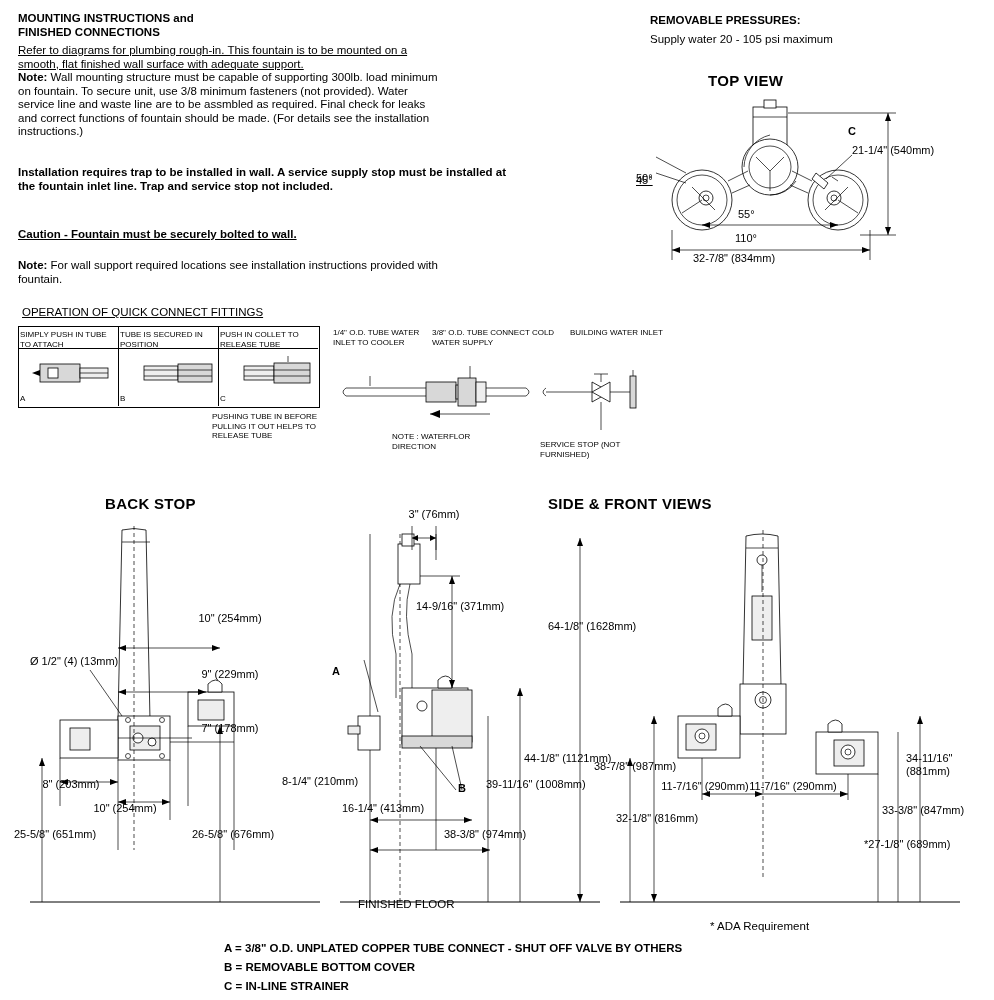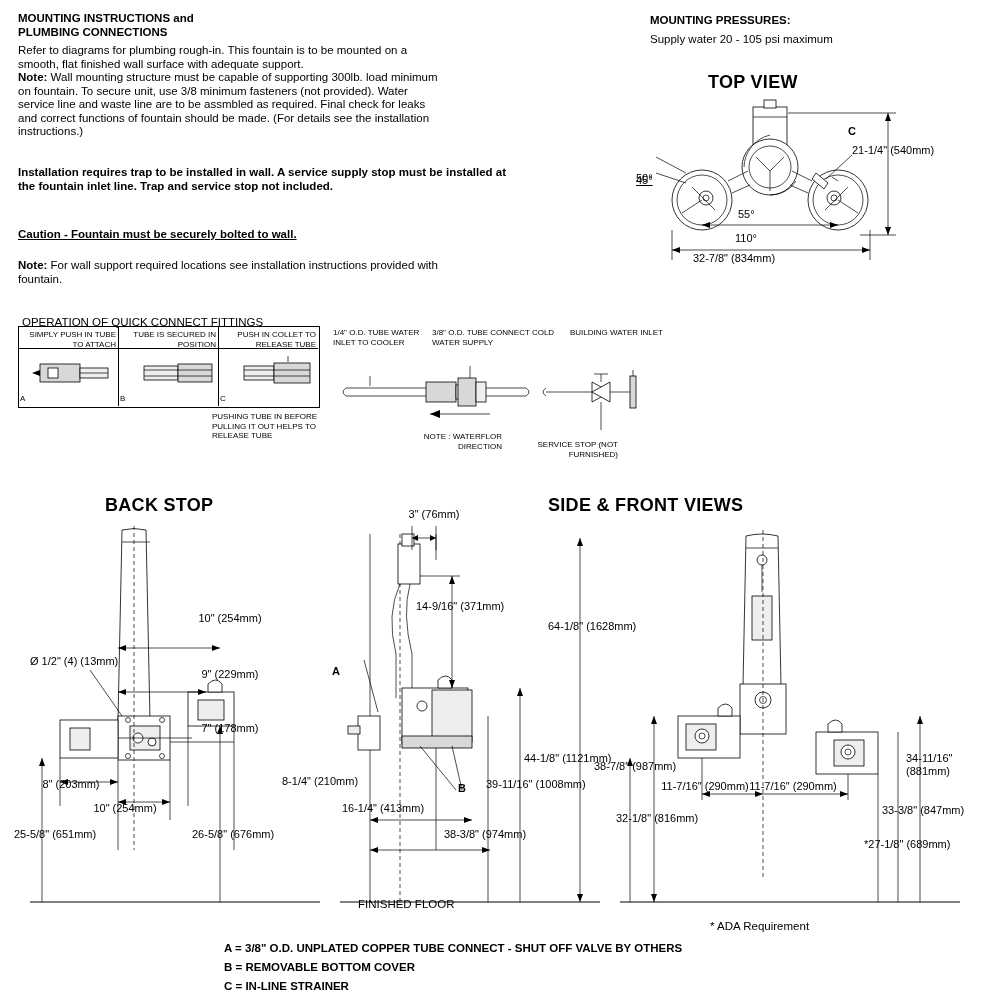--- a/index.html
+++ b/index.html
@@ -1,45 +1,45 @@
 <!DOCTYPE html>
 <html><head>
 <meta charset="utf-8">
 <style>
   html,body{margin:0;padding:0;background:#ffffff;}
   body{width:994px;height:1000px;position:relative;font-family:"Liberation Sans",sans-serif;color:#000;overflow:hidden;}
   .abs{position:absolute;}
   .t{font-size:11.5px;line-height:13.5px;white-space:pre-line;}
   .b{font-weight:bold;}
   .xs{font-size:8px;line-height:9.5px;}
-  .ctr{text-align:right;}
-  .hdr{font-size:18px;font-weight:bold;letter-spacing:.3px;}
+  .ctr{text-align:left;}
+  .hdr{font-size:15px;font-weight:bold;letter-spacing:.3px;}
   .dim{font-size:11px;line-height:13px;text-align:center;}
   .dimL{font-size:11px;line-height:13px;}
   svg{display:block;overflow:visible;}
   .ln{stroke:#000;stroke-width:1;fill:none;}
   .lnT{stroke:#000;stroke-width:.7;fill:none;}
   .lnD{stroke:#000;stroke-width:.7;fill:none;stroke-dasharray:4 3;}
   .gray{fill:#d8d8d8;stroke:#000;stroke-width:.8;}
   .gray2{fill:#eeeeee;stroke:#000;stroke-width:.8;}
   .wht{fill:#ffffff;stroke:#000;stroke-width:.8;}
   .box{border:1px solid #000;}
 </style>
 </head>
 <body>
 
 <div class="abs t b" style="left:18px;top:12px;width:290px;">MOUNTING INSTRUCTIONS and
-PLUMBING CONNECTIONS</div>
-<div class="abs t" style="left:18px;top:44px;width:420px;">Refer to diagrams for plumbing rough-in. This fountain is to be mounted on a smooth, flat finished wall surface with adequate support.</div>
+FINISHED CONNECTIONS</div>
+<div class="abs t" style="left:18px;top:44px;width:420px;text-decoration:underline;">Refer to diagrams for plumbing rough-in. This fountain is to be mounted on a smooth, flat finished wall surface with adequate support.</div>
 <div class="abs t" style="left:18px;top:71px;width:420px;"><span class="b">Note:</span><span> Wall mounting structure must be capable of supporting 300lb. load minimum on fountain. To secure unit, use 3/8 minimum fasteners (not provided). Water service line and waste line are to be assmbled as required. Final check for leaks and correct functions of fountain should be made. (For details see the installation instructions.)</span></div>
 <div class="abs t b" style="left:18px;top:166px;width:500px;">Installation requires trap to be installed in wall. A service supply stop must be installed at the fountain inlet line. Trap and service stop not included.</div>
 <div class="abs t b" style="left:18px;top:228px;width:500px;text-decoration:underline;">Caution - Fountain must be securely bolted to wall.</div>
 <div class="abs t" style="left:18px;top:259px;width:430px;"><span class="b">Note:</span><span> For wall support required locations see installation instructions provided with fountain.</span></div>
 
-<div class="abs t b" style="left:650px;top:14px;">MOUNTING PRESSURES:</div>
+<div class="abs t b" style="left:650px;top:14px;">REMOVABLE PRESSURES:</div>
 <div class="abs t" style="left:650px;top:33px;">Supply water 20 - 105 psi maximum</div>
 
 <div class="abs hdr" style="left:708px;top:72px;">TOP VIEW</div>
 
 <div class="abs" style="left:620px;top:95px;">
 <svg width="300" height="200" viewBox="0 0 300 200">
 
   <rect x="133" y="12" width="34" height="44" class="wht"></rect>
   <rect x="144" y="5" width="12" height="8" class="wht"></rect>
   <line x1="133" y1="22" x2="167" y2="22" class="lnT"></line>
@@ -100,21 +100,21 @@
 <div class="abs dimL" style="left:852px;top:144px;">21-1/4"
 (540mm)</div>
 <div class="abs dim" style="left:684px;top:252px;width:100px;">32-7/8"
 (834mm)</div>
 <div class="abs dimL" style="left:636px;top:172px;">50°</div>
 <div class="abs dimL" style="left:636px;top:174px;text-decoration:underline;">45°</div>
 <div class="abs dimL" style="left:738px;top:208px;">55°</div>
 <div class="abs dimL" style="left:735px;top:232px;">110°</div>
 <div class="abs dimL b" style="left:848px;top:125px;">C</div>
 
-<div class="abs t" style="left:22px;top:316px;">OPERATION OF QUICK CONNECT FITTINGS</div>
+<div class="abs t" style="left:22px;top:306px;text-decoration:underline;">OPERATION OF QUICK CONNECT FITTINGS</div>
 
 <div class="abs box" style="left:18px;top:326px;width:300px;height:80px;"></div>
 <div class="abs" style="left:118px;top:326px;width:1px;height:80px;background:#000;"></div>
 <div class="abs" style="left:218px;top:326px;width:1px;height:80px;background:#000;"></div>
 <div class="abs" style="left:18px;top:348px;width:300px;height:1px;background:#000;"></div>
 
 <div class="abs xs ctr" style="left:20px;top:330px;width:96px;">SIMPLY PUSH IN
 TUBE TO ATTACH</div>
 <div class="abs xs ctr" style="left:120px;top:330px;width:96px;">TUBE IS SECURED
 IN POSITION</div>
@@ -153,21 +153,21 @@
 
 <div class="abs xs" style="left:333px;top:328px;width:96px;">1/4" O.D. TUBE
 WATER INLET
 TO COOLER</div>
 <div class="abs xs" style="left:432px;top:328px;width:130px;">3/8" O.D. TUBE CONNECT
 COLD WATER SUPPLY</div>
 <div class="abs xs" style="left:570px;top:328px;width:96px;">BUILDING WATER
 INLET</div>
 <div class="abs xs ctr" style="left:392px;top:432px;width:110px;">NOTE : WATERFLOR
 DIRECTION</div>
-<div class="abs xs ctr" style="left:508px;top:440px;width:110px;">SERVICE STOP
+<div class="abs xs ctr" style="left:540px;top:440px;width:110px;">SERVICE STOP
 (NOT FURNISHED)</div>
 
 <div class="abs" style="left:330px;top:356px;">
 <svg width="330" height="80" viewBox="0 0 330 80">
 
   <path d="M16 32 q-6 4 0 8" class="lnT"></path>
   <line x1="16" y1="32" x2="96" y2="32" class="lnT"></line>
   <line x1="16" y1="40" x2="96" y2="40" class="lnT"></line>
 
   <rect x="96" y="26" width="30" height="20" class="gray"></rect>

